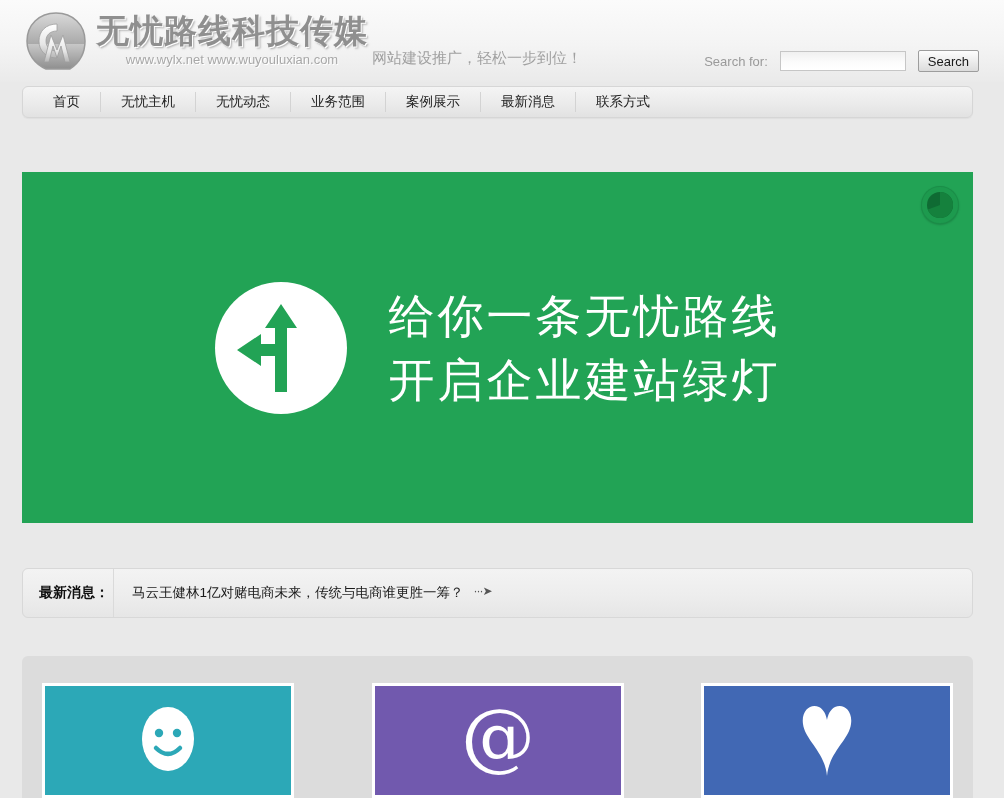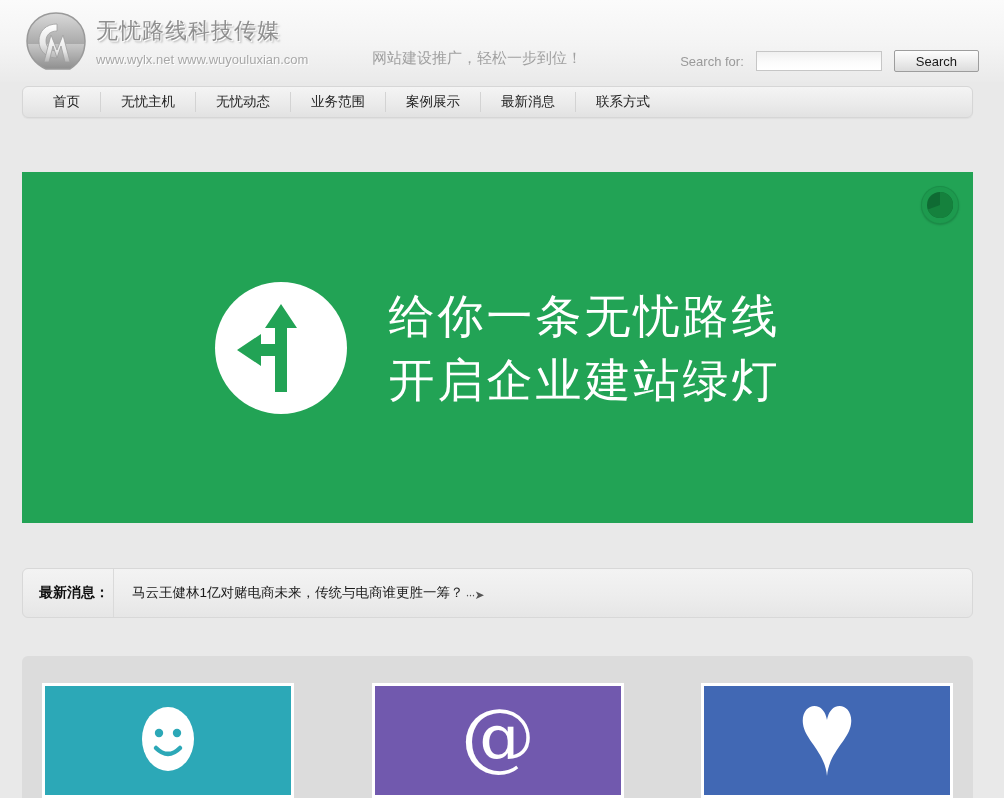--- a/index.html
+++ b/index.html
@@ -19,21 +19,21 @@
   .brand {
     position: absolute; left: 24px; top: 6px;
     display: flex; align-items: flex-start;
   }
   .logo-mark {
     width: 64px; height: 64px; margin-top: 4px;
     position: relative;
   }
   .brand-text { margin-left: 8px; padding-top: 6px; }
   .brand-title {
-    font-size: 22px; font-weight: normal; letter-spacing: 1px;
+    font-size: 33px; font-weight: bold; letter-spacing: 1px;
     color: #8f8f8f;
     text-shadow: 1px 1px 0 #ffffff, 2px 2px 2px rgba(120,120,120,.55);
     line-height: 38px;
     white-space: nowrap;
   }
   .brand-urls {
     font-size: 13px; color: #a8a8a8; margin-top: 2px;
     text-shadow: 1px 1px 0 #fff;
     white-space: nowrap;
     text-align: center;
@@ -48,21 +48,21 @@
   }
   .search-label { font-size: 13px; color: #9a9a9a; }
   .search-input {
     width: 126px; height: 20px;
     border: 1px solid #c6c6c6;
     background: linear-gradient(to bottom, #f0f0f0 0%, #fcfcfc 60%, #ffffff 100%);
     font-size: 12px; padding: 0 4px; color: #333;
     outline: none;
   }
   .search-button {
-    height: 22px; padding: 0 21px;
+    height: 22px; padding: 0 9px;
     font-size: 13px; color: #1a1a1a;
     border: 1px solid #9d9d9d; border-radius: 2px;
     background: linear-gradient(to bottom, #fdfdfd 0%, #ededed 50%, #dcdcdc 100%);
     cursor: pointer;
   }
 
   
   .nav {
     position: absolute; left: 22px; top: 86px;
     width: 951px; height: 32px;
@@ -124,21 +124,21 @@
   .news-label {
     width: 90px; padding-left: 16px;
     font-size: 14px; font-weight: bold; color: #111;
     white-space: nowrap;
   }
   .news-divider {
     width: 1px; height: 48px; background: #dadada; margin-right: 18px;
   }
   .news-headline {
     font-size: 13.5px; color: #1a1a1a; cursor: pointer;
-    display: flex; align-items: flex-end; gap: 2px;
+    display: flex; align-items: flex-start; gap: 10px;
     white-space: nowrap;
   }
   .news-arrow { color: #555; font-size: 12px; letter-spacing: -1px; }
 
   
   .cards-panel {
     position: absolute; left: 22px; top: 656px;
     width: 951px; height: 142px;
     background: #dcdcdc;
     border-top-left-radius: 6px; border-top-right-radius: 6px;

